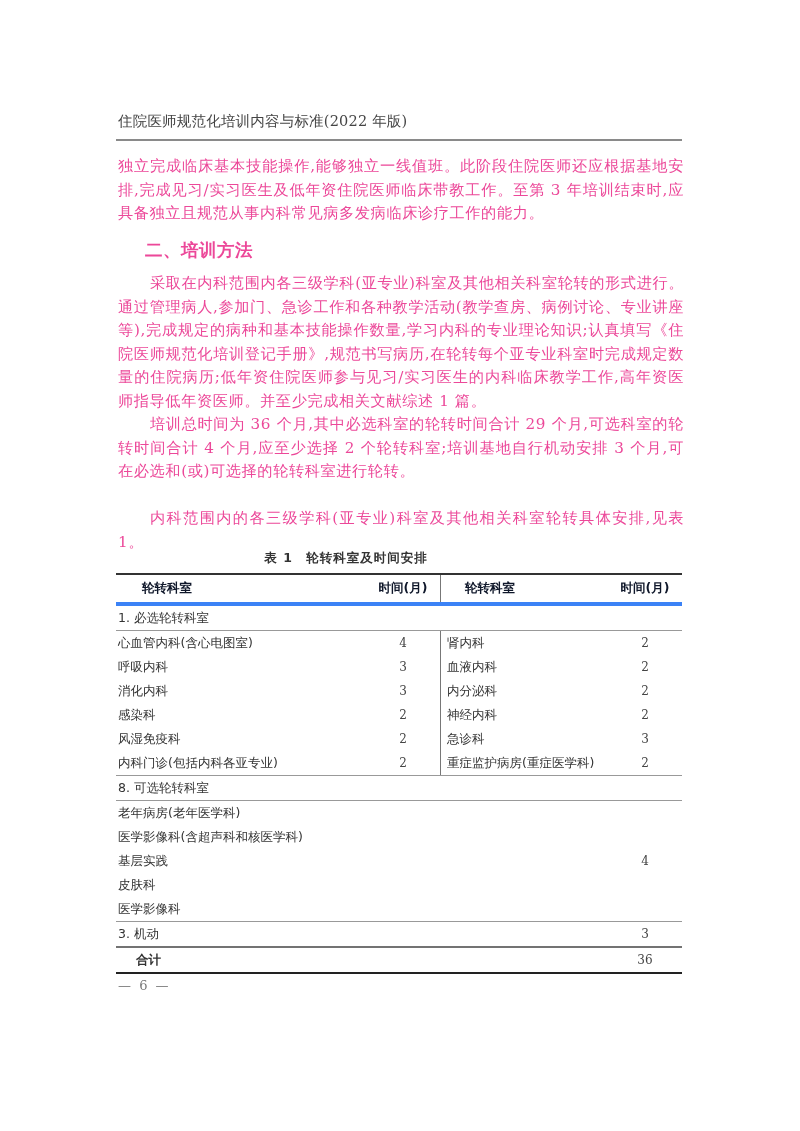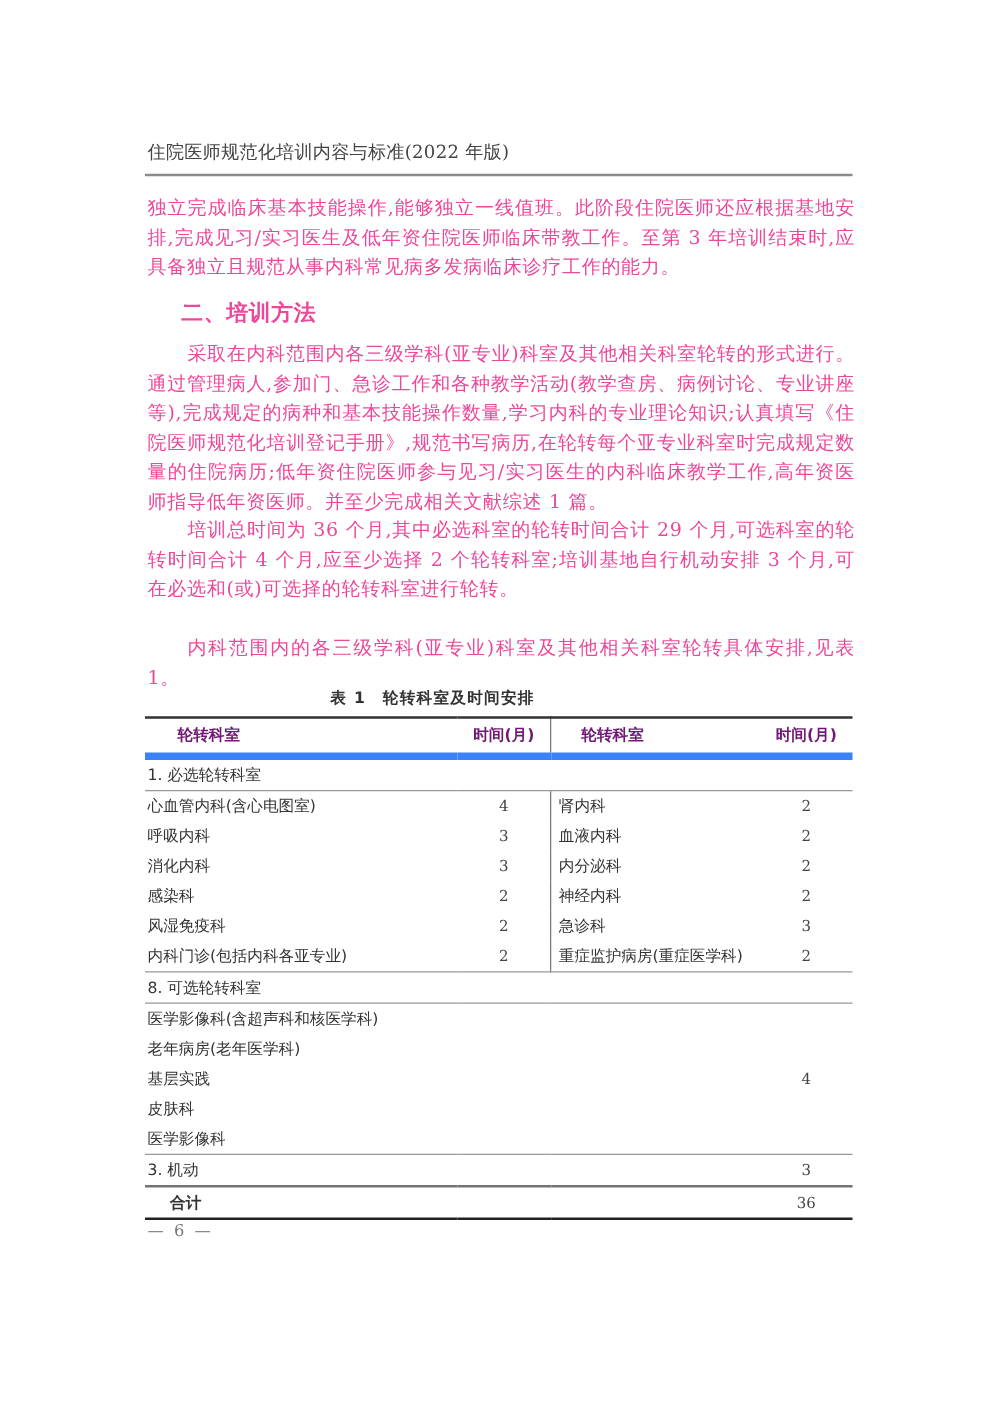--- a/index.html
+++ b/index.html
@@ -11,21 +11,21 @@
           text-align: justify; text-align-last: left; letter-spacing: 0.6px; }
   .indent { text-indent: 2.1em; }
   .section-title { position: absolute; left: 145px; top: 238px; font-size: 17.5px; font-weight: bold; color: #ec4899; letter-spacing: 0.5px; }
   .caption { position: absolute; left: 0; width: 692px; top: 550px; text-align: center;
              font-family: "DejaVu Sans", "Liberation Sans", sans-serif; font-size: 12.5px; font-weight: bold; color: #333; letter-spacing: 1px; }
   .caption span { margin: 0 4px; }
   table.rot { position: absolute; left: 116px; top: 573px; width: 566px; border-collapse: collapse;
               font-family: "DejaVu Sans", "Liberation Sans", sans-serif; font-size: 12.5px; color: #333; }
   table.rot td, table.rot th { padding: 0; height: 24px; vertical-align: middle; font-weight: normal; }
   table.rot thead tr { border-top: 2px solid #333; }
-  table.rot thead th { height: 27px; border-bottom: 6px solid #3b82f6; font-weight: bold; color: #701a75; margin-top: 48px; }
+  table.rot thead th { height: 27px; border-bottom: 4px solid #3b82f6; font-weight: bold; color: #0f172a; margin-top: 48px; }
   .c-name { width: 224px; padding-left: 2px !important; }
   .c-time { width: 74px; text-align: center; }
   .c-name2 { padding-left: 6px !important; }
   .divider { border-right: 1.5px solid #777; }
   th.c-name { text-align: left; padding-left: 26px !important; }
   th.c-name2 { text-align: left; padding-left: 24px !important; }
   .grp td { height: 27px; font-weight: bold; border-bottom: 1px solid #999; }
   .num { font-family: "DejaVu Serif", "Liberation Serif", serif; font-size: 12px; color: #444; }
   .last-row td { border-bottom: 1px solid #999; }
   .total td { height: 29px; border-top: 2px solid #737373; border-bottom: 2px solid #222; }
@@ -98,25 +98,25 @@
       <td class="c-name">内科门诊(包括内科各亚专业)</td>
       <td class="c-time num divider">2</td>
       <td class="c-name2">重症监护病房(重症医学科)</td>
       <td class="c-time num">2</td>
     </tr>
 
     <tr class="grp">
       <td colspan="4" class="c-name">8. 可选轮转科室</td>
     </tr>
     <tr>
-      <td colspan="3" class="c-name">医学影像科(含超声科和核医学科)</td>
+      <td colspan="3" class="c-name">老年病房(老年医学科)</td>
       <td class="c-time num"></td>
     </tr>
     <tr>
-      <td colspan="3" class="c-name">老年病房(老年医学科)</td>
+      <td colspan="3" class="c-name">医学影像科(含超声科和核医学科)</td>
       <td class="c-time num"></td>
     </tr>
     <tr>
       <td colspan="3" class="c-name">基层实践</td>
       <td class="c-time num">4</td>
     </tr>
     <tr>
       <td colspan="3" class="c-name">皮肤科</td>
       <td class="c-time num"></td>
     </tr>

